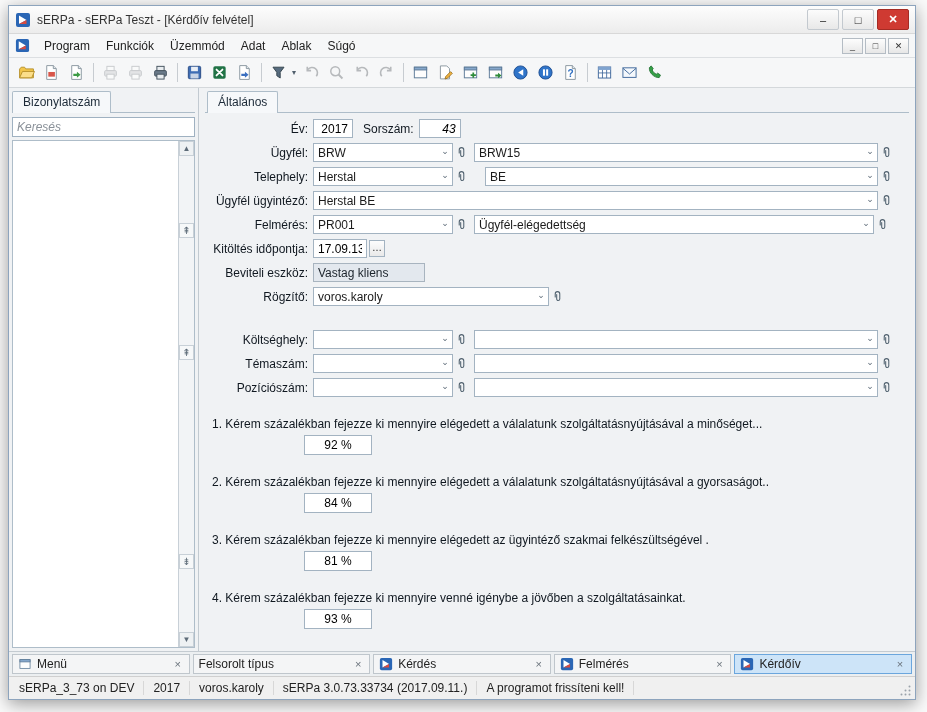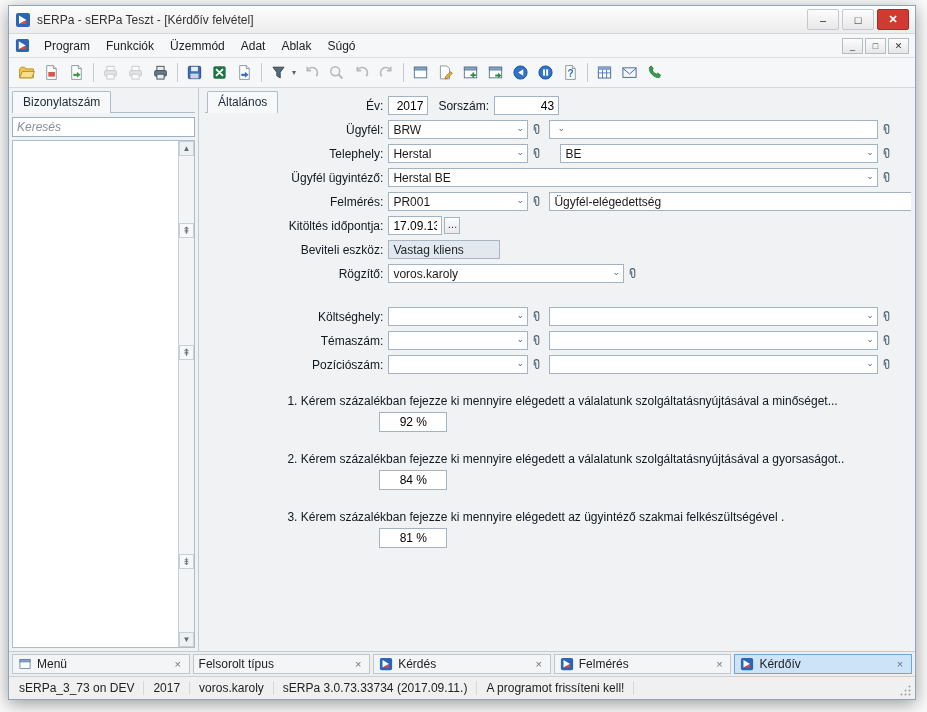--- a/index.html
+++ b/index.html
@@ -36,29 +36,29 @@
   .leftpanel { width:190px; flex:0 0 auto; border-right:1px solid #c2cad1; display:flex; flex-direction:column; padding:2px 3px 3px 3px; background:#f0f2f4; }
   .tabstrip { height:23px; display:flex; align-items:flex-end; flex:0 0 auto; border-bottom:1px solid #aebdc9; }
   .tab { padding:3px 10px 4px 10px; background:#f6f8fa; border:1px solid #aebdc9; border-bottom:none; margin-bottom:-1px; border-radius:2px 2px 0 0; color:#1c2a38; cursor:default; }
   .search { margin:4px 0 3px 0; height:20px; width:100%; border:1px solid #9fb1c1; padding:0 4px; font-family:inherit; font-size:12px; background:#fff; }
   .search::placeholder { font-style:italic; color:#8a9199; }
   .listbox { flex:1 1 auto; background:#fff; border:1px solid #aebdc9; position:relative; min-height:0; }
   .vscroll { position:absolute; top:0; right:0; bottom:0; width:16px; background:#f2f4f6; border-left:1px solid #c8d0d7; }
   .sb { position:absolute; left:0; right:0; height:15px; display:flex; align-items:center; justify-content:center; font-size:8px; color:#5d6b78; background:#eef1f3; border:1px solid #c8d0d7; cursor:default; }
   .sb.mid { background:#f6f8f9; font-size:10px; }
   
-  .mainpanel { flex:1 1 auto; display:flex; flex-direction:row; min-width:0; padding:2px 4px 0 6px; }
+  .mainpanel { flex:1 1 auto; display:flex; flex-direction:column; min-width:0; padding:2px 4px 0 6px; }
   .mainpanel .tabstrip { margin-right:2px; }
   .form { flex:1 1 auto; overflow:hidden; padding:6px 18px 0 4px; }
   .row { display:flex; align-items:center; margin-bottom:5px; height:19px; }
   .lbl { width:99px; flex:0 0 auto; text-align:right; margin-right:5px; white-space:nowrap; color:#101820; }
   .lbl2 { margin:0 5px 0 10px; white-space:nowrap; color:#101820; }
   .tin { height:19px; border:1px solid #a3b3c1; background:#fff; font-family:inherit; font-size:12px; padding:0 4px; }
   .tin.num { text-align:right; }
-  .w40 { width:40px; } .w50 { width:65px; } .w54 { width:54px; }
+  .w40 { width:40px; } .w50 { width:42px;font-style:italic; } .w54 { width:54px; }
   .combo { height:19px; border:1px solid #a3b3c1; background:#fff; display:flex; align-items:center; padding-left:4px; cursor:default; }
   .combo .cval { flex:1; white-space:nowrap; overflow:hidden; }
   .chev { width:14px; text-align:center; color:#5d6b78; font-size:9px; flex:0 0 auto; cursor:default; }
   .chev::before { content:"⌄"; position:relative; top:-2px; }
   .clip { width:13px; height:15px; margin:0 0 0 2px; flex:0 0 auto; cursor:default; }
   .wcode { width:140px; flex:0 0 auto; }
   .grow { flex:1 1 auto; }
   .w400 { width:400px; flex:0 0 auto; }
   .w236 { width:236px; flex:0 0 auto; }
   .dots { width:16px; height:17px; margin-left:2px; border:1px solid #a3b3c1; background:linear-gradient(#fdfdfd,#e9e9e9); font-size:10px; line-height:13px; text-align:center; cursor:default; }
@@ -395,20 +395,21 @@
         <div class="row">
           <span class="lbl">Ügyfél:</span>
           <div class="combo wcode">
             <span class="cval">BRW</span>
             <span class="chev"></span>
           </div>
           <svg class="clip">
                 <use href="#i-clip"></use>
               </svg>
           <div class="combo grow" style="margin-left:6px">
+            <span class="cval">BRW15</span>
             <span class="chev"></span>
           </div>
           <svg class="clip">
                 <use href="#i-clip"></use>
               </svg>
         </div>
 
         <div class="row">
           <span class="lbl">Telephely:</span>
           <div class="combo wcode">
@@ -537,20 +538,24 @@
           <div class="qtext">1. Kérem százalékban fejezze ki mennyire elégedett a válalatunk szolgáltatásnyújtásával a minőséget...</div>
           <input class="qval" value="92 %" style="">
         </div>
         <div class="qblock">
           <div class="qtext">2. Kérem százalékban fejezze ki mennyire elégedett a válalatunk szolgáltatásnyújtásával a gyorsaságot..</div>
           <input class="qval" value="84 %" style="">
         </div>
         <div class="qblock">
           <div class="qtext">3. Kérem százalékban fejezze ki mennyire elégedett az ügyintéző szakmai felkészültségével .</div>
           <input class="qval" value="81 %" style="">
+        </div>
+        <div class="qblock">
+          <div class="qtext">4. Kérem százalékban fejezze ki mennyire venné igénybe a jövőben a szolgáltatásainkat.</div>
+          <input class="qval" value="93 %" style="">
         </div>
 
       </div>
     </div>
   </div>
 
   <div class="bottomtabs">
     <div class="btab">
       <svg class="bicon">
             <use href="#i-win"></use>

